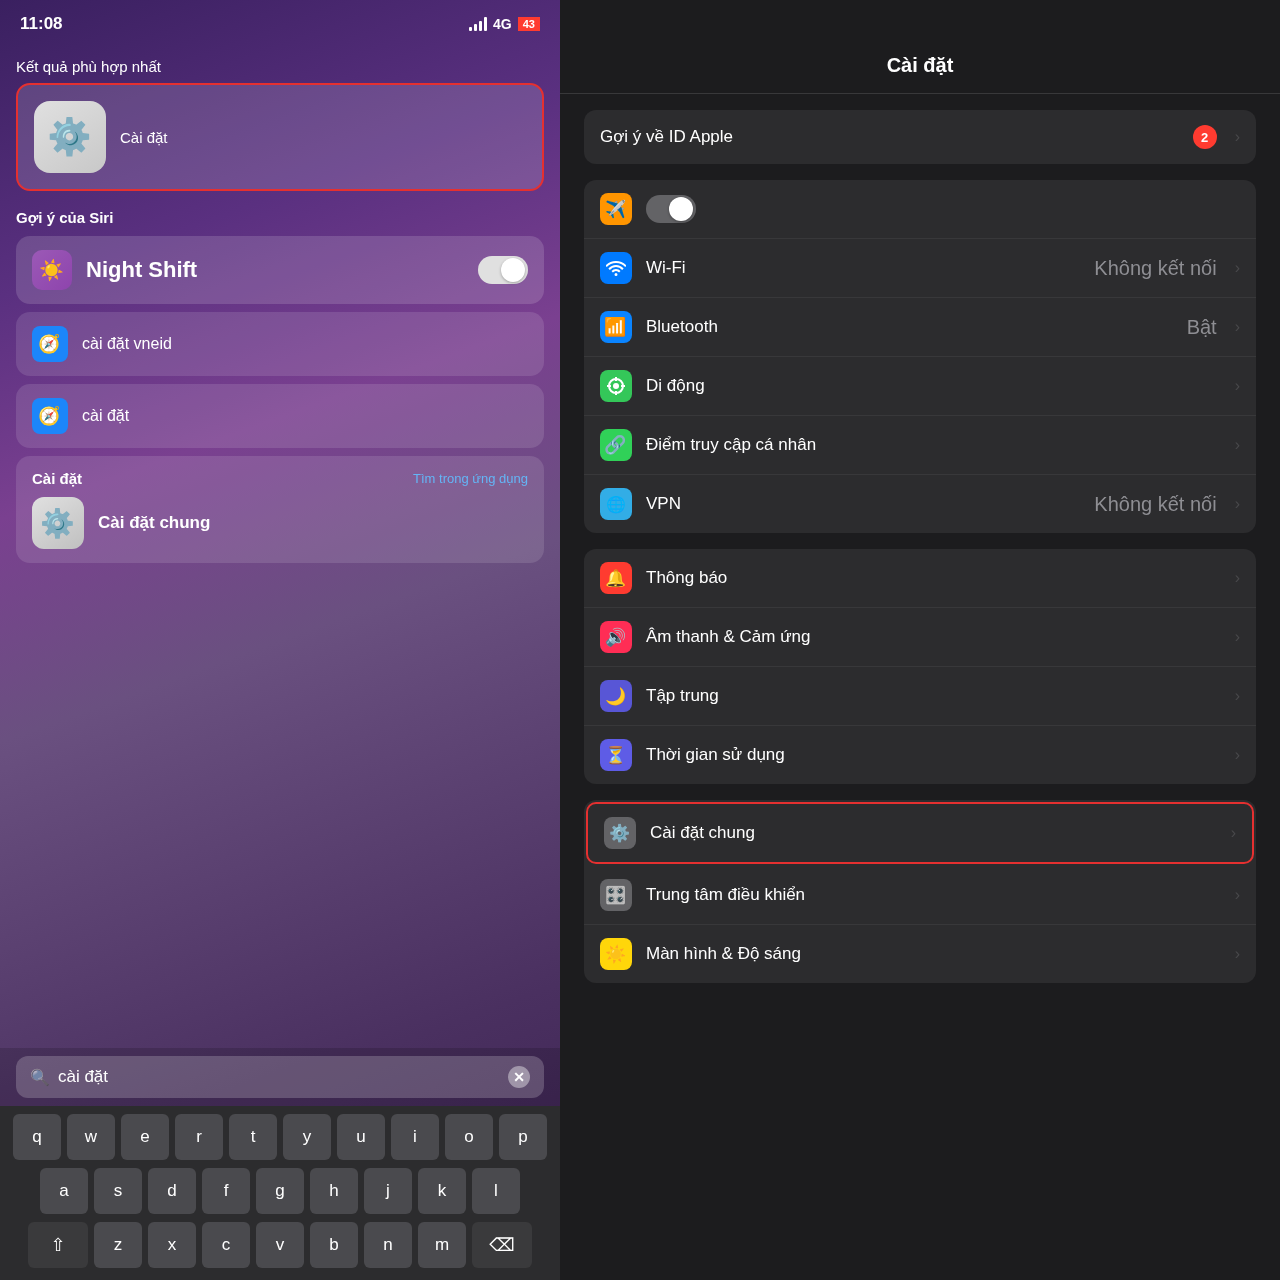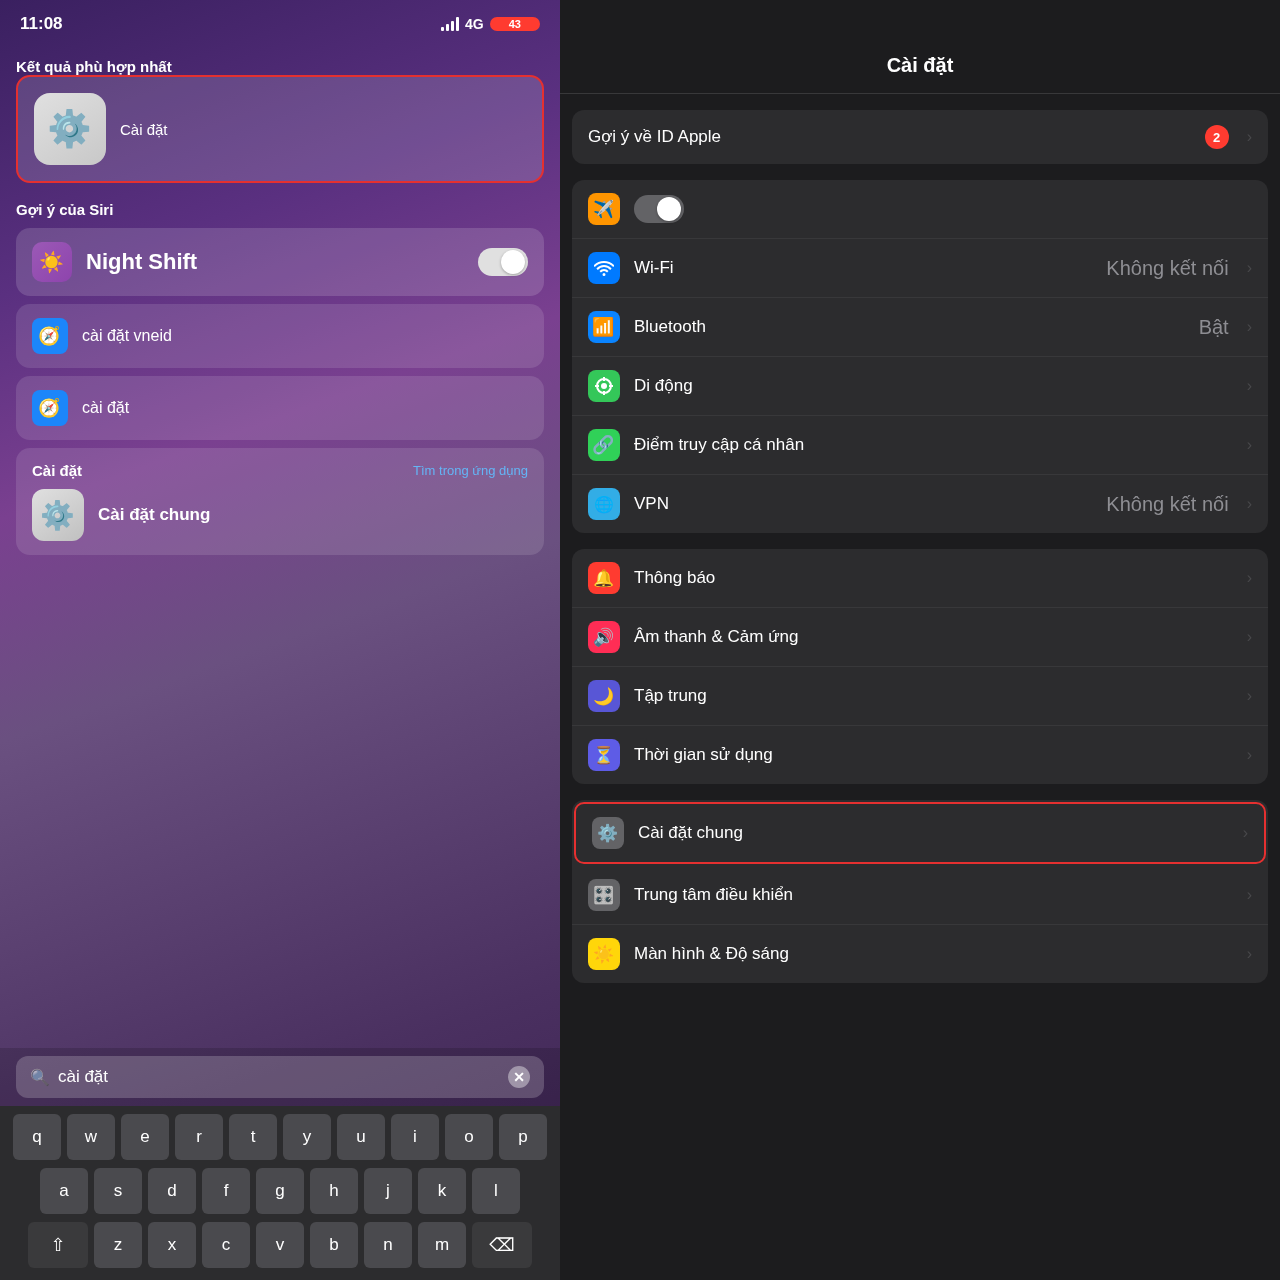--- a/index.html
+++ b/index.html
@@ -49,35 +49,35 @@
       width: 3px;
       background: white;
       border-radius: 1px;
     }
 
     .battery-badge {
       background: #ff3b30;
       color: white;
       font-size: 11px;
       font-weight: 700;
-      padding: 1px 19px;
-      border-radius: 7px;
+      padding: 1px 5px;
+      border-radius: 0;
     }
 
     .search-content {
       flex: 1;
       padding: 10px 16px;
       overflow: hidden;
     }
 
     .section-label {
       color: white;
       font-size: 15px;
-      font-weight: 700;
-      margin-bottom: 0;
+      font-weight: 400;
+      margin-bottom: 8px;
       margin-top: 6px;
     }
 
     .top-result-card {
       background: rgba(255,255,255,0.15);
       border-radius: 14px;
       padding: 16px;
       display: flex;
       align-items: center;
       gap: 14px;
@@ -362,21 +362,21 @@
 
     .right-header-title {
       color: white;
       font-size: 20px;
       font-weight: 700;
     }
 
     .settings-list {
       flex: 1;
       overflow-y: auto;
-      padding: 0 12px;
+      padding: 0 24px;
     }
 
     .settings-group {
       background: #2c2c2e;
       border-radius: 12px;
       margin: 16px 0;
       overflow: hidden;
     }
 
     .settings-row {

